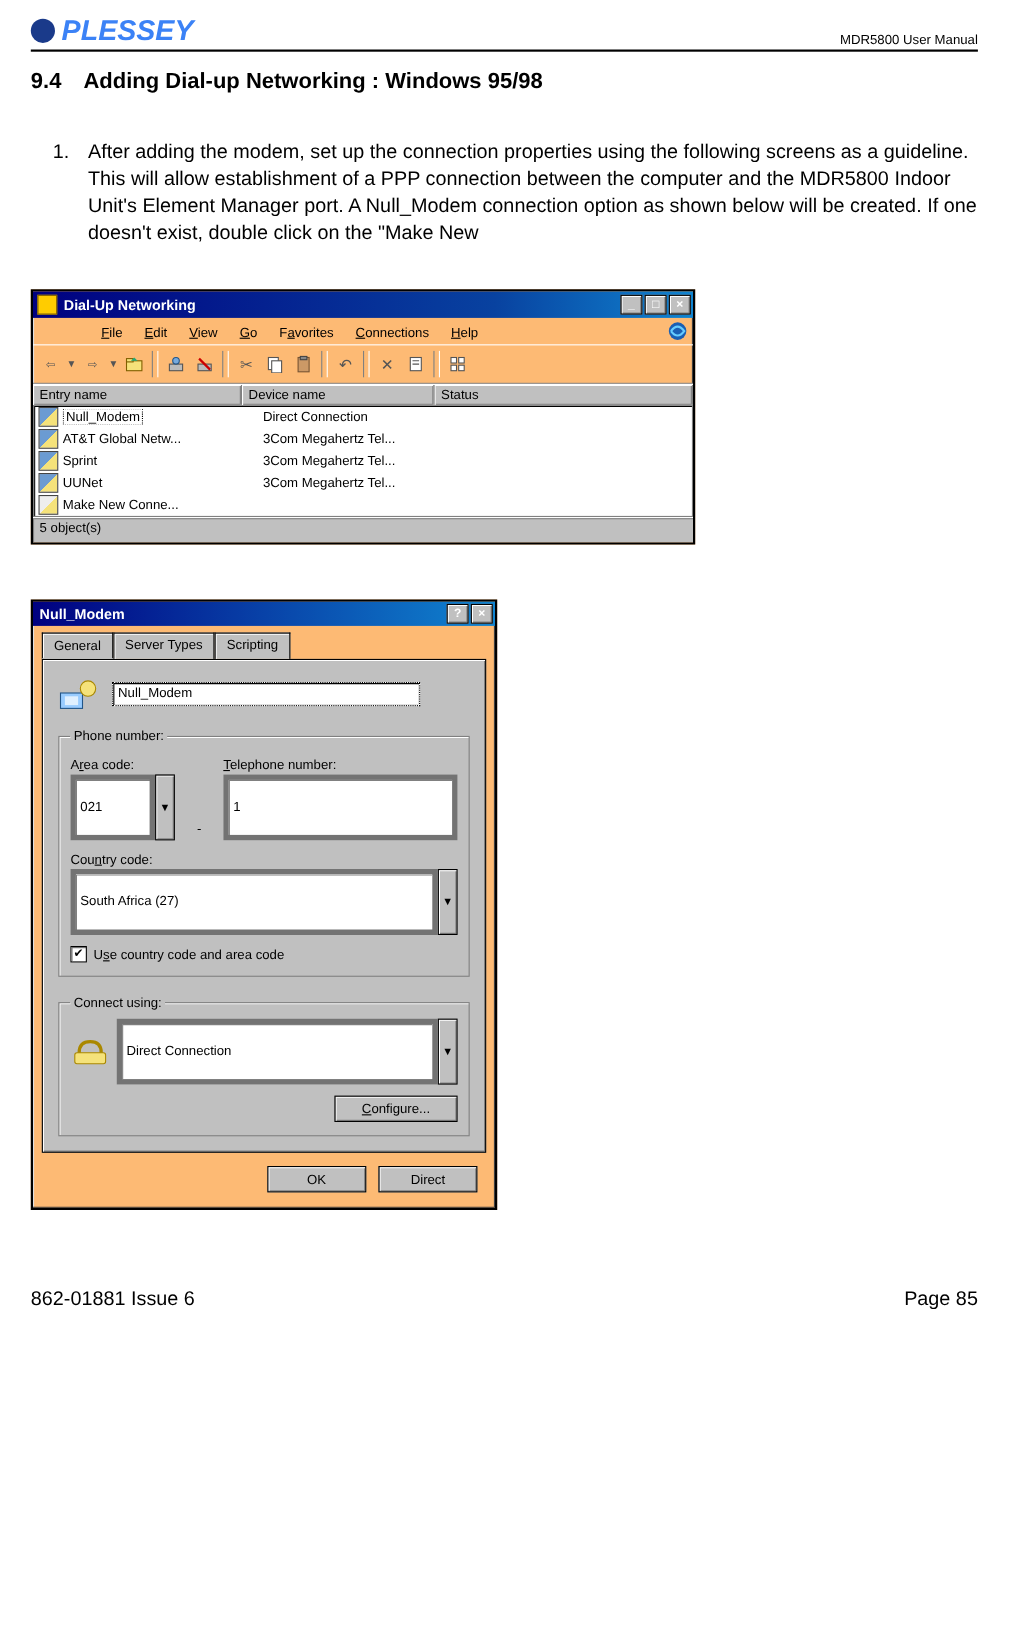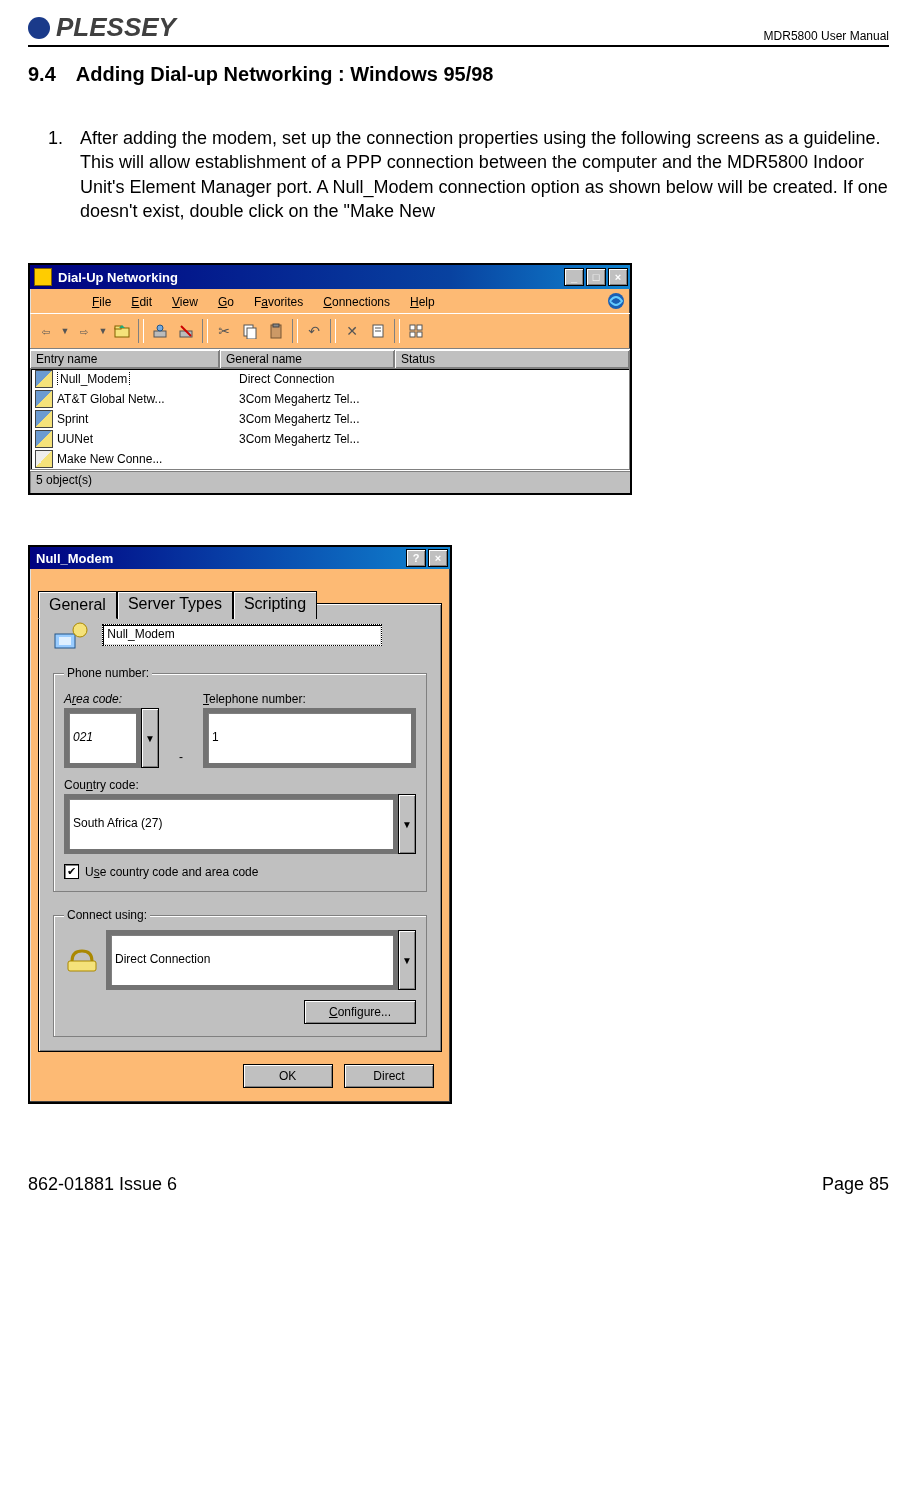--- a/index.html
+++ b/index.html
@@ -23,21 +23,21 @@
     margin-bottom: 16px;
   }
   .logo { display: flex; align-items: center; gap: 4px; }
   .logo-circle {
     width: 22px; height: 22px; border-radius: 50%;
     background: #1a3a8a; display: inline-block;
     margin-right: 2px;
   }
   .logo-text {
     font-weight: 900; font-style: italic; font-size: 26px;
-    color: #404040; letter-spacing: 0;
+    color: #3b82f6; letter-spacing: 0;
   }
   .doc-title { font-size: 12px; }
   .section-h {
     font-weight: 700; font-size: 20px;
     margin: 12px 0 40px 0;
     display: flex; gap: 20px;
   }
   ol.steps { margin: 0 0 40px 40px; padding: 0; }
   ol.steps li { font-size: 18px; line-height: 1.35; padding-left: 12px; }
 
@@ -137,22 +137,22 @@
     display: flex; justify-content: space-between; align-items: center;
     padding: 2px 2px 2px 6px; height: 18px;
   }
   .dlg-body { padding: 6px 8px 10px 8px; }
   .tabs { display: flex; }
   .tab {
     background: #c0c0c0;
     border: 1px solid #000; border-bottom: none;
     box-shadow: inset 1px 1px 0 #fff;
     padding: 3px 10px 3px 10px;
-    font-size: 16px; margin-right: 0;
-    position: relative; top: 16px;
+    font-size: 12px; margin-right: 0;
+    position: relative; top: 0;
   }
   .tab.active { background: #c0c0c0; z-index: 2; border-bottom: 1px solid #c0c0c0; padding-top:4px; padding-bottom:4px;}
   .tab-panel {
     border: 1px solid #000;
     box-shadow: inset 1px 1px 0 #fff, inset -1px -1px 0 #808080;
     padding: 16px 14px 14px 14px;
     background: #c0c0c0;
   }
   .icon-conn-big {
     display:inline-block; width:36px; height:30px; vertical-align:middle;
@@ -323,21 +323,21 @@
             <rect x="2" y="2" width="5" height="5" fill="#fff" stroke="#555"></rect>
             <rect x="9" y="2" width="5" height="5" fill="#fff" stroke="#555"></rect>
             <rect x="2" y="9" width="5" height="5" fill="#fff" stroke="#555"></rect>
             <rect x="9" y="9" width="5" height="5" fill="#fff" stroke="#555"></rect>
           </svg>
       </span>
     </div>
 
     <div class="list-hdr">
       <div class="col col-entry">Entry name</div>
-      <div class="col col-dev">General name</div>
+      <div class="col col-dev">Device name</div>
       <div class="col col-status" style="flex:1">Status</div>
     </div>
 
     <div class="list-body">
       <div class="row">
         <span class="ico ico-conn"></span>
         <span class="c-entry"><span class="dotted-sel">Null_Modem</span></span>
         <span class="c-dev">Direct Connection</span>
         <span class="c-status"></span>
       </div>
@@ -395,21 +395,21 @@
                 <rect x="6" y="17" width="12" height="8" fill="#e0f0ff"></rect>
                 <circle cx="27" cy="10" r="7" fill="#f5e27a" stroke="#a80"></circle>
               </svg>
           </span>
           <span class="conn-name-field">Null_Modem</span>
         </div>
 
         <fieldset class="grp">
           <legend>Phone number:</legend>
           <div style="display:flex; gap:20px;">
-            <div style="width:95px;font-style:italic;">
+            <div style="width:95px;">
               <span class="lbl">A<u>r</u>ea code:</span>
               <div class="combo">
                 <div class="field">021</div>
                 <div class="drop">▼</div>
               </div>
             </div>
             <div style="align-self:flex-end; padding-bottom:4px;">-</div>
             <div style="flex:1;">
               <span class="lbl"><u>T</u>elephone number:</span>
               <div class="field">1</div>

